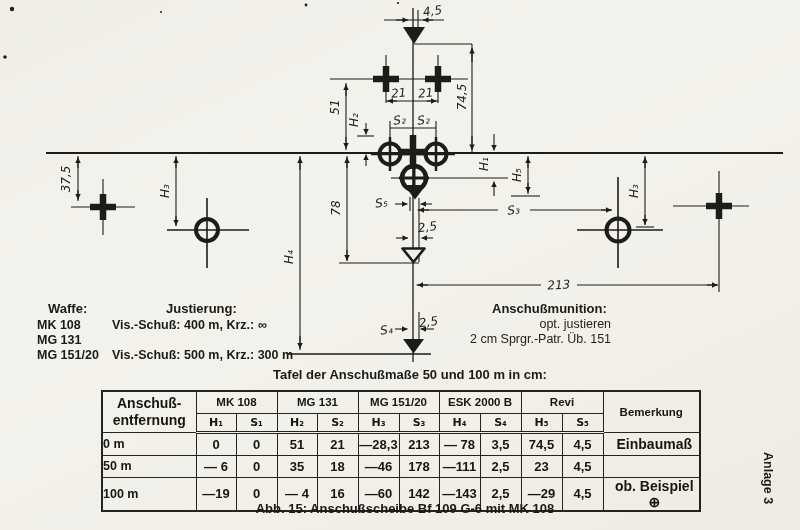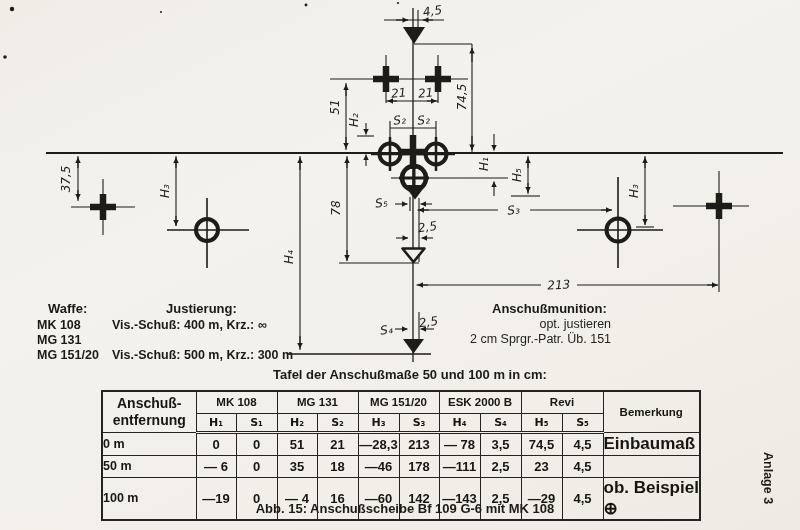--- a/index.html
+++ b/index.html
@@ -32,21 +32,21 @@
   .caption{left:155px;top:501px;width:500px;text-align:center;font-size:13px;font-weight:700;}
   .anlage{left:775px;top:452px;transform:rotate(90deg);transform-origin:0 0;font-size:12.5px;font-weight:700;white-space:nowrap;}
   .tablewrap{left:101px;top:390px;}
   table{border-collapse:collapse;border:2px solid #24231f;color:#17160f;}
   td,th{border:1.5px solid #24231f;padding:0;}
   th{font-size:11.5px;font-weight:700;}
   .subh th{font-family:"DejaVu Sans",sans-serif;font-size:11px;border-bottom:3px double #24231f;}
   .corner{font-size:14px;line-height:1.2;}
   td.num{font-size:13px;font-weight:700;text-align:center;}
   td.rng{font-size:12.5px;font-weight:700;text-align:left;}
-  td.note{font-size:17px;font-weight:700;text-align:left;}
+  td.note{font-size:14px;font-weight:700;text-align:center;padding-left:6px;}
 </style>
 </head>
 <body>
 
 <div id="paper">
 
   <svg width="800" height="530" viewBox="0 0 800 530">
     <defs>
       <marker id="ah" viewBox="0 0 10 10" refX="10" refY="5" markerWidth="8" markerHeight="5" orient="auto">
         <path d="M0,0 L10,5 L0,10 Z" fill="#1d1c19"></path>

